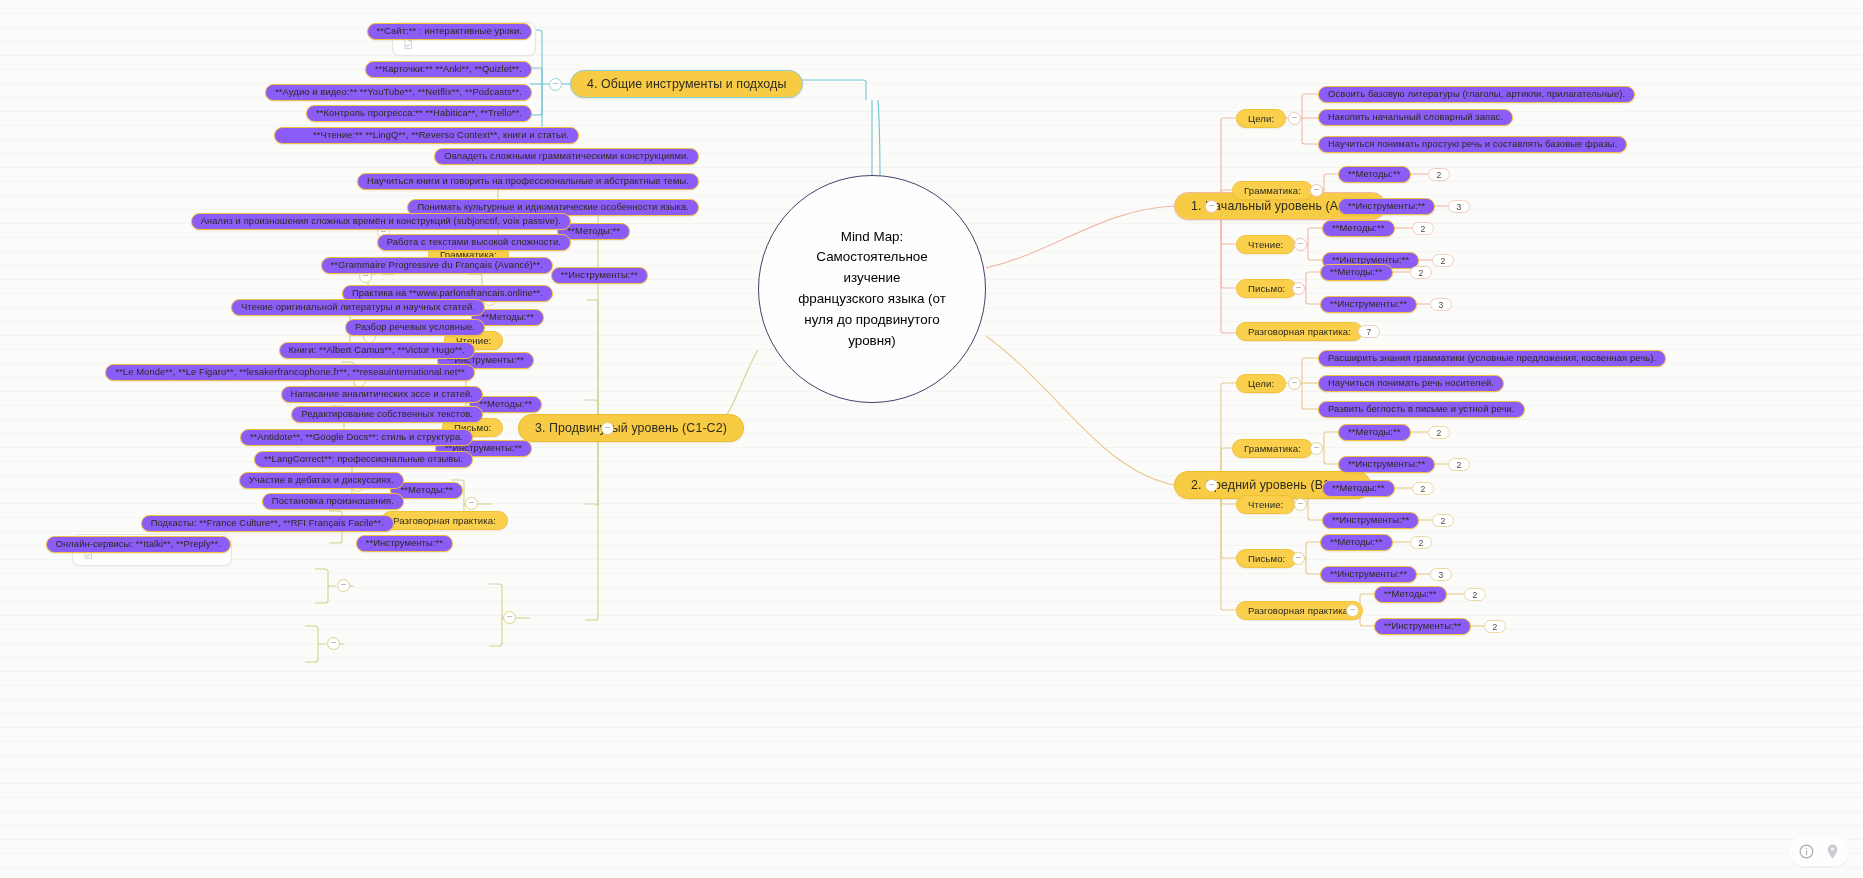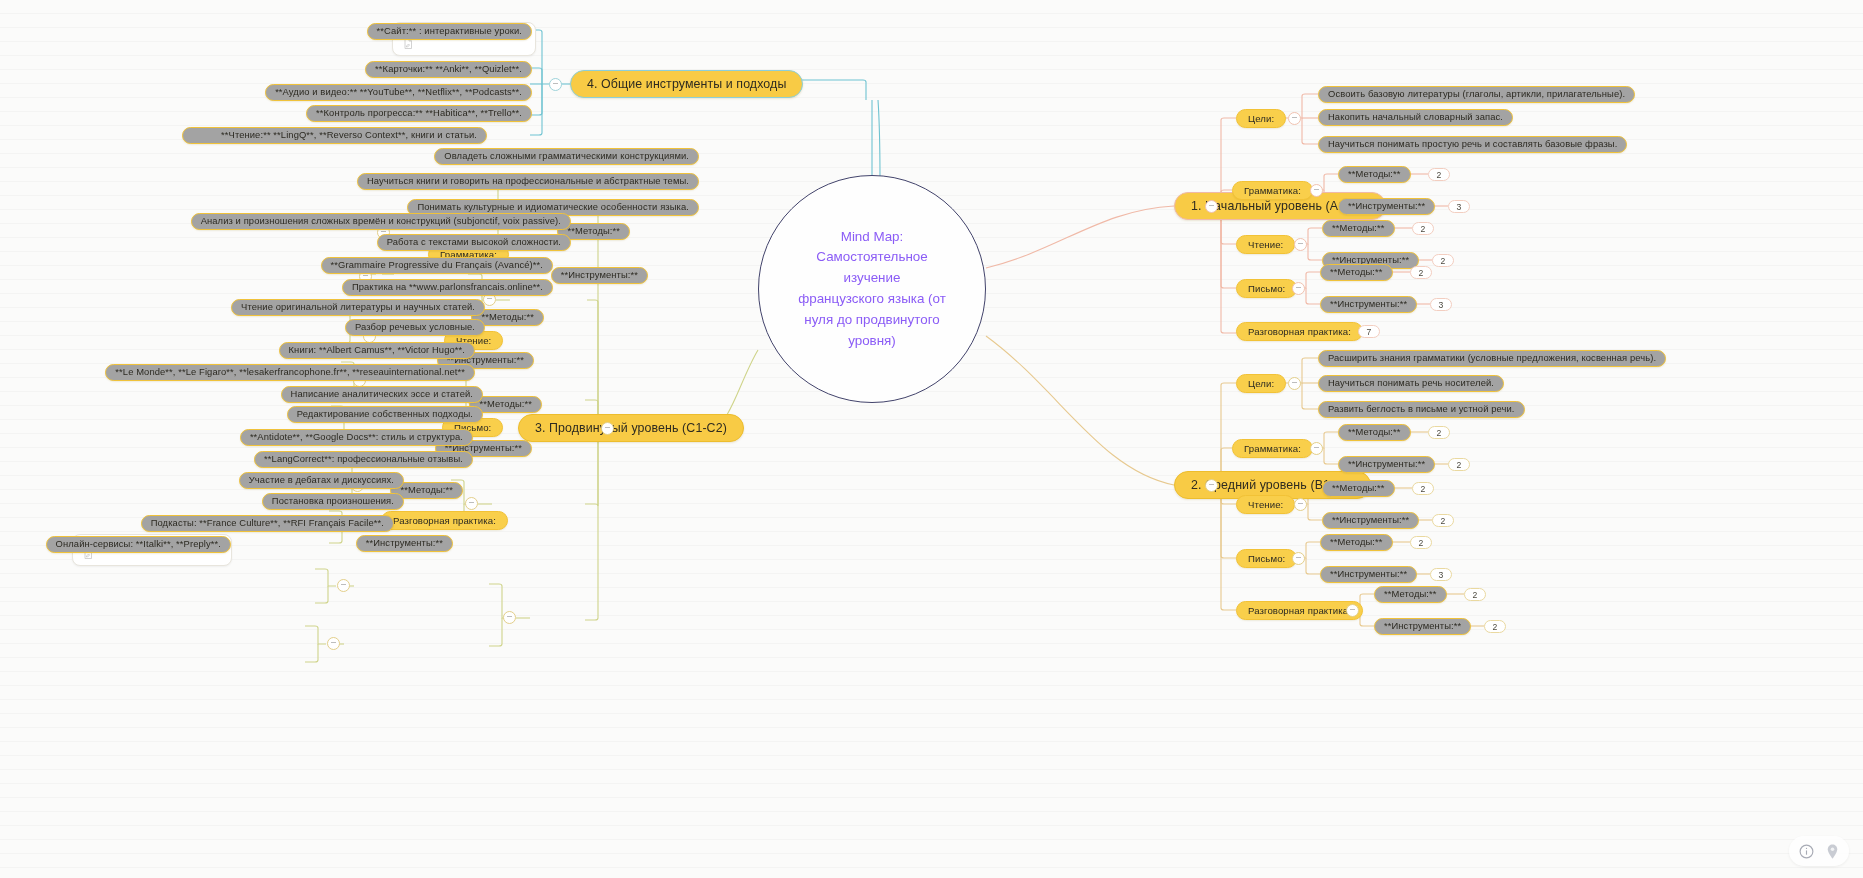--- a/index.html
+++ b/index.html
@@ -32,21 +32,21 @@
     display: flex;
     align-items: center;
     justify-content: center;
     white-space: nowrap;
     border-radius: 11px;
     color: #2c2a22;
     letter-spacing: .1px;
     line-height: 1.15;
   }
   .leaf {
-    background: #a3a3a3;
+    background: #8b5cf6;
     border: 1px solid #f0c23a;
     font-size: 9.4px;
     height: 17px;
     padding: 0 9px;
     box-shadow: 0 1px 1.5px rgba(150,120,20,.12);
   }
   .cat {
     background: #f9cf4b;
     border: 1px solid #f2c236;
     font-size: 9.6px;
@@ -91,21 +91,21 @@
     border-radius: 50%;
     background: #fefefe;
     border: 1.1px solid #42436b;
     display: flex;
     align-items: center;
     justify-content: center;
     text-align: center;
     color: #4a6versus;
   }
   #root-text {
-    color: #8b5cf6;
+    color: #000000;
     font-size: 13.4px;
     line-height: 1.55;
     padding: 0 30px;
     white-space: pre-line;
     text-align: center;
   }
 
   
   .toggle {
     position: absolute;
@@ -431,21 +431,21 @@
   <div class="toggle y" style="left:377px; top:226px;">
       <span>–</span>
     </div>
   <div class="node leaf" style="right:1292px; top:213px;">Анализ и произношения сложных времён и конструкций (subjonctif, voix passive).</div>
   <div class="node leaf" style="right:1292px; top:234px;">Работа с текстами высокой сложности.</div>
   <div class="node leaf" style="right:1215px; top:267px;">**Инструменты:**</div>
   <div class="toggle y" style="left:359px; top:270px;">
       <span>–</span>
     </div>
   <div class="node leaf" style="right:1310px; top:257px;">**Grammaire Progressive du Français (Avancé)**.</div>
-  <div class="node leaf" style="right:1310px; top:279px;">Практика на **www.parlonsfrancais.online**.</div>
+  <div class="node leaf" style="right:1310px; top:285px;">Практика на **www.parlonsfrancais.online**.</div>
 
   <div class="node cat" style="left:444px; top:331px;">Чтение:</div>
   <div class="toggle y" style="left:467px; top:393px;">
       <span>–</span>
     </div>
   <div class="node leaf" style="right:1319px; top:309px;">**Методы:**</div>
   <div class="toggle y" style="left:363px; top:330px;">
       <span>–</span>
     </div>
   <div class="node leaf" style="right:1378px; top:299px;">Чтение оригинальной литературы и научных статей.</div>
@@ -459,21 +459,21 @@
 
   <div class="node cat" style="left:442px; top:418px;">Письмо:</div>
   <div class="toggle y" style="left:465px; top:497px;">
       <span>–</span>
     </div>
   <div class="node leaf" style="right:1321px; top:396px;">**Методы:**</div>
   <div class="toggle y" style="left:361px; top:432px;">
       <span>–</span>
     </div>
   <div class="node leaf" style="right:1380px; top:386px;">Написание аналитических эссе и статей.</div>
-  <div class="node leaf" style="right:1380px; top:406px;">Редактирование собственных подходы.</div>
+  <div class="node leaf" style="right:1380px; top:406px;">Редактирование собственных текстов.</div>
   <div class="node leaf" style="right:1331px; top:440px;">**Инструменты:**</div>
   <div class="toggle y" style="left:351px; top:479px;">
       <span>–</span>
     </div>
   <div class="node leaf" style="right:1390px; top:429px;">**Antidote**, **Google Docs**: стиль и структура.</div>
   <div class="node leaf" style="right:1390px; top:451px;">**LangCorrect**: профессиональные отзывы.</div>
 
   <div class="node cat" style="left:381px; top:511px;">Разговорная практика:</div>
   <div class="toggle y" style="left:503px; top:611px;">
       <span>–</span>
@@ -507,21 +507,21 @@
     <svg class="doc-icon" viewBox="0 0 24 24" fill="none" stroke="#9a9a9a" stroke-width="1.6">
       <path d="M6 2h8l5 5v15H6z"></path>
         <path d="M14 2v5h5"></path>
         <path d="M9 17l4-4 2 2-4 4H9z"></path>
     </svg>
   </div>
   <div class="node leaf" style="right:1331px; top:23px;">**Сайт:** : интерактивные уроки.</div>
   <div class="node leaf" style="right:1331px; top:61px;">**Карточки:** **Anki**, **Quizlet**.</div>
   <div class="node leaf" style="right:1331px; top:84px;">**Аудио и видео:** **YouTube**, **Netflix**, **Podcasts**.</div>
   <div class="node leaf" style="right:1331px; top:105px;">**Контроль прогресса:** **Habitica**, **Trello**.</div>
-  <div class="node leaf" style="right:1376px; top:127px;padding-left:38px;">**Чтение:** **LingQ**, **Reverso Context**, книги и статьи.</div>
+  <div class="node leaf" style="right:1284px; top:127px;padding-left:38px;">**Чтение:** **LingQ**, **Reverso Context**, книги и статьи.</div>
 
   <div id="controls">
     <div class="ctl">
       <svg class="ico" width="17" height="17" viewBox="0 0 24 24" fill="none" stroke="#a8abb5" stroke-width="1.6">
         <circle cx="12" cy="12" r="9"></circle>
           <path d="M12 10.5v6"></path>
           <circle cx="12" cy="7.6" r=".9" fill="#a8abb5" stroke="none"></circle>
       </svg>
     </div>
     <div class="ctl">

